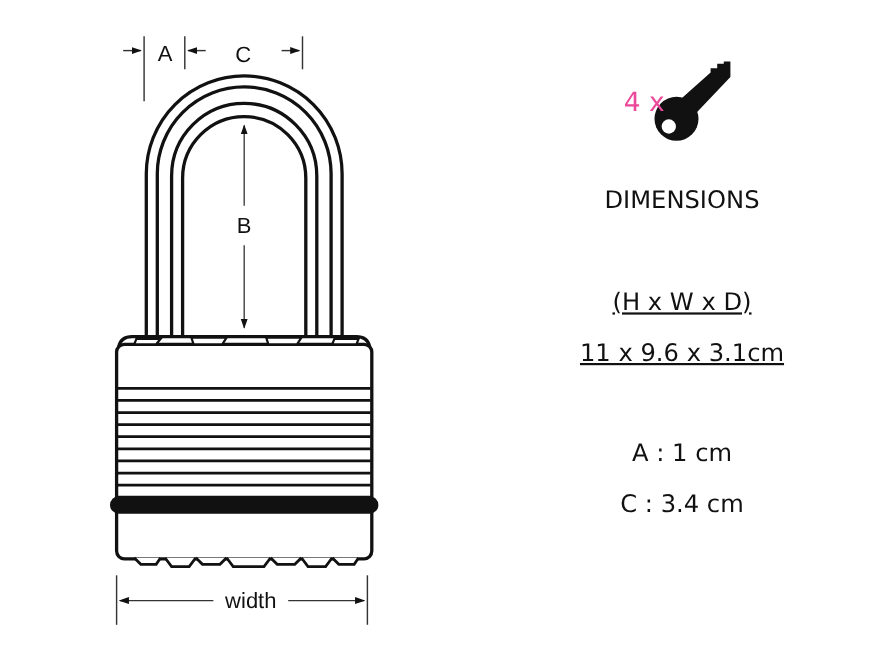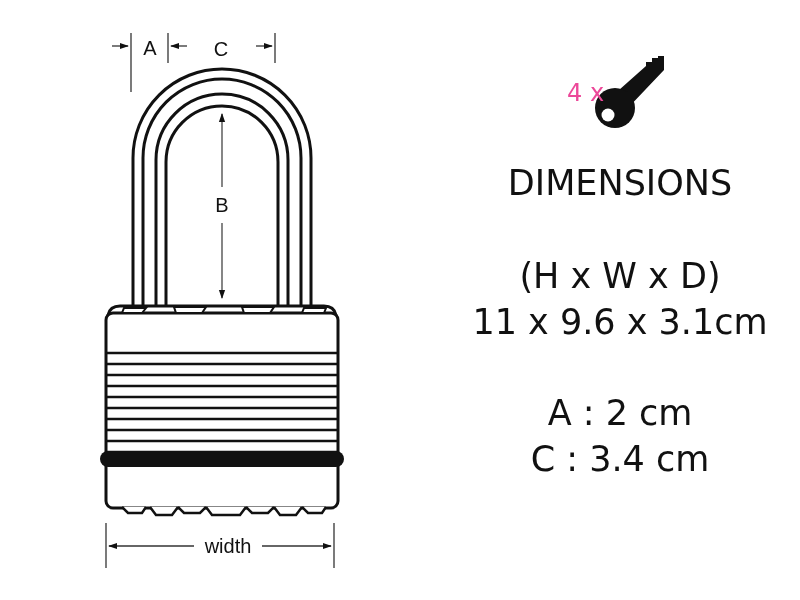--- a/index.html
+++ b/index.html
@@ -1,19 +1,19 @@
 <!DOCTYPE html>
 <html><head>
 <meta charset="utf-8">
 <style>
   html, body { margin: 0; padding: 0; background: #ffffff; }
   body { width: 800px; height: 600px; position: relative; overflow: hidden; font-family: "DejaVu Sans", sans-serif; color: #111; }
   #diagram { position: absolute; left: 0; top: 0; width: 800px; height: 600px; }
   .lbl { font-family: "Liberation Sans", sans-serif; fill: #111; }
-  .info { position: absolute; left: 470px; width: 300px; text-align: center; font-family: "DejaVu Sans", sans-serif; font-size: 35px; line-height: 46px; color: #111; }
+  .info { position: absolute; left: 470px; width: 300px; text-align: center; font-family: "DejaVu Sans", sans-serif; font-size: 22px; line-height: 46px; color: #111; }
   .info div { white-space: nowrap; }
   .keycount { position: absolute; left: 567px; top: 52px; font-size: 24px; font-family: "DejaVu Sans", sans-serif; color: #ec4899; margin-top: 27px; }
 </style>
 </head>
 <body>
 
 <svg id="diagram" viewBox="0 0 800 600" xmlns="http://www.w3.org/2000/svg">
   <defs>
     <marker id="arrow" viewBox="0 0 10 10" refX="9" refY="5" markerWidth="7" markerHeight="7" orient="auto-start-reverse">
       <path d="M0,1.5 L10,5 L0,8.5 z" fill="#111"></path>
@@ -91,20 +91,20 @@
     <circle cx="615" cy="108" r="20" fill="#111"></circle>
     <circle cx="608" cy="115" r="6.5" fill="#fff"></circle>
   </g>
 </svg>
 
 <div class="keycount">4 x</div>
 
 <div class="info" style="top:160px;">
   <div>DIMENSIONS</div>
 </div>
-<div class="info" style="top:253px;">
+<div class="info" style="top:253px;text-decoration:underline;">
   <div>(H x W x D)</div>
   <div>11 x 9.6 x 3.1cm</div>
 </div>
 <div class="info" style="top:390px;">
-  <div>A : 2 cm</div>
+  <div>A : 1 cm</div>
   <div>C : 3.4 cm</div>
 </div>
 
 </body></html>

